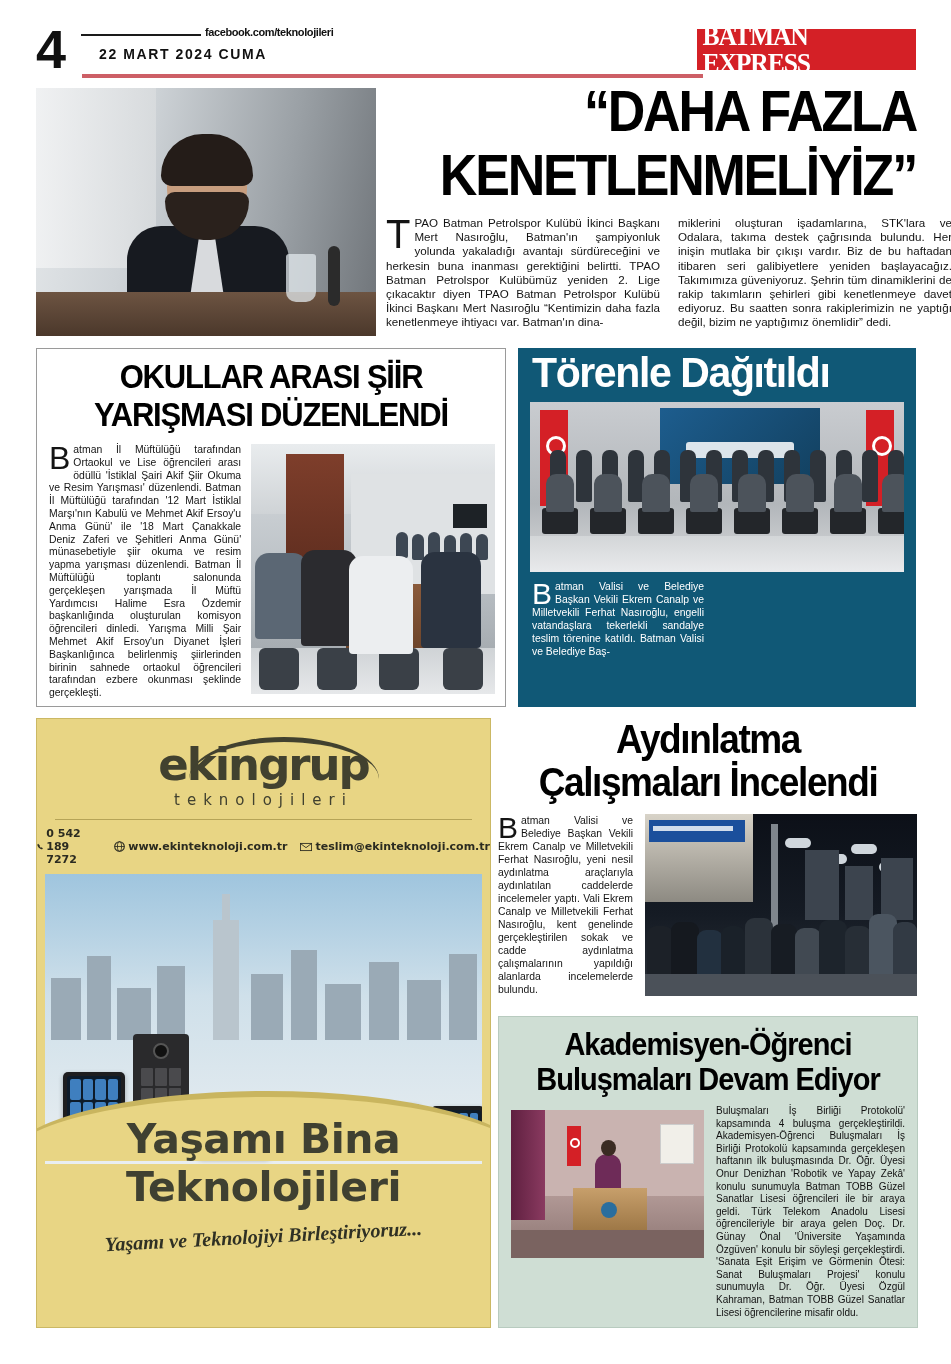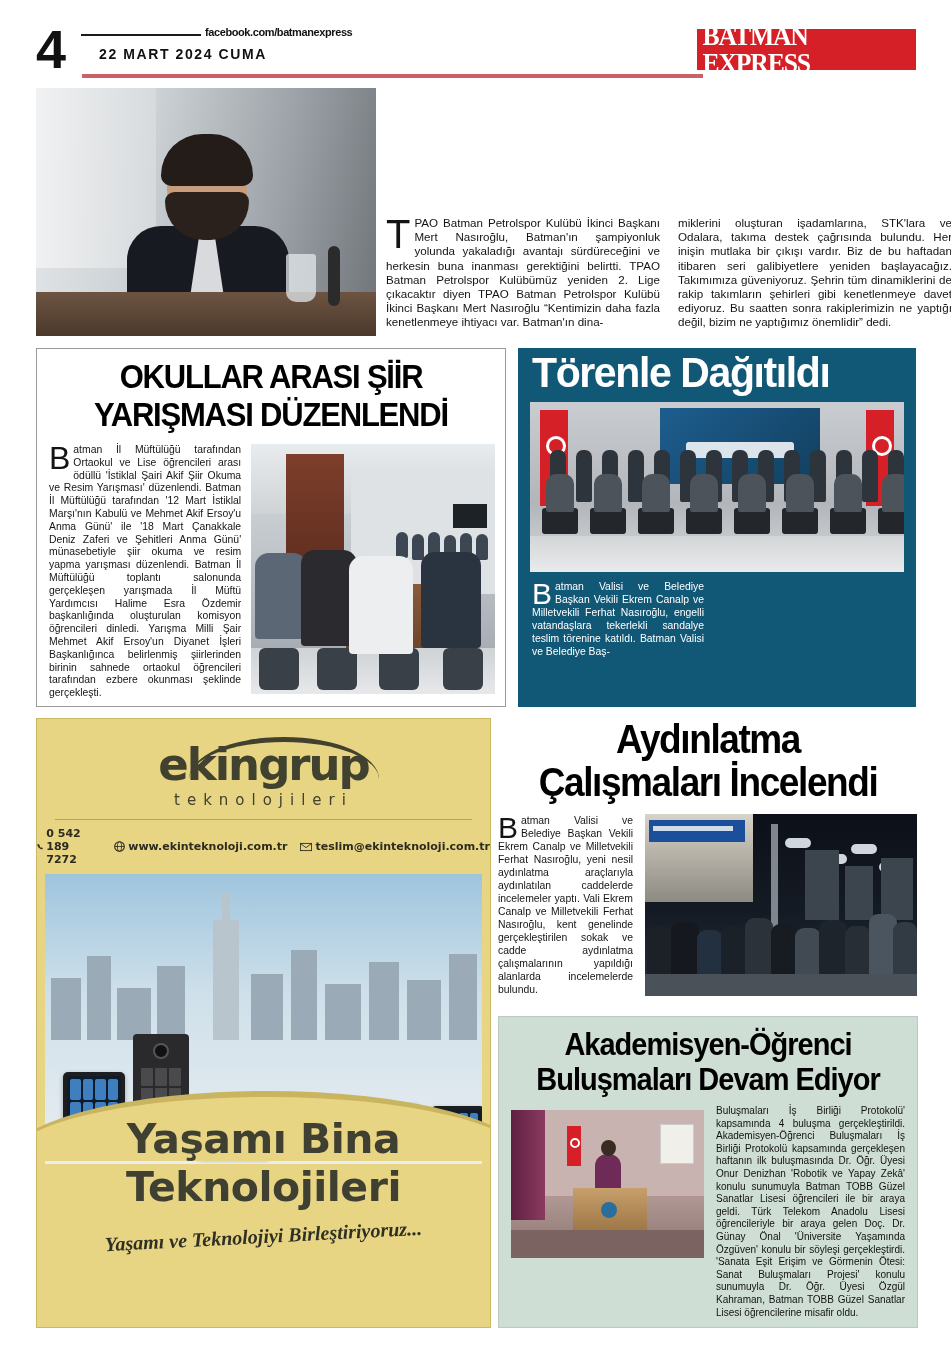--- a/index.html
+++ b/index.html
@@ -312,21 +312,21 @@
   .akad-col-right { width:193px; }
 </style>
 </head>
 <body>
 
 <div class="page">
 
   <div class="masthead">
     <div class="pagenum">4</div>
     <div class="mh-rule-top"></div>
-    <div class="mh-fb">facebook.com/batmanexpress</div>
+    <div class="mh-fb">facebook.com/teknolojileri</div>
     <div class="mh-date">22 MART 2024 CUMA</div>
     <div class="mh-rule-bottom"></div>
     <div class="logo-box">
       <span>BATMAN EXPRESS</span>
     </div>
   </div>
 
   <div class="lead">
     <div class="lead-photo">
       <div class="lp-wall"></div>
@@ -336,20 +336,24 @@
         <div class="lp-shirt"></div>
         <div class="lp-head"></div>
         <div class="lp-beard"></div>
         <div class="lp-hair"></div>
       </div>
       <div class="lp-table"></div>
       <div class="lp-glass"></div>
       <div class="lp-mic"></div>
     </div>
 
+    <div class="lead-head">
+      <span class="l1">“DAHA FAZLA</span>
+      <span class="l2">KENETLENMELİYİZ”</span>
+    </div>
 
     <div class="lead-body">
       <div class="lead-col">
         <p class="dropcap-lead">TPAO Batman Petrolspor Kulübü İkinci Başkanı Mert Nasıroğlu, Batman'ın şampiyonluk yolunda yakaladığı avantajı sürdüreceğini ve herkesin buna inanması gerektiğini belirtti. TPAO Batman Petrolspor Kulübümüz yeniden 2. Lige çıkacaktır diyen TPAO Batman Petrolspor Kulübü İkinci Başkanı Mert Nasıroğlu “Kentimizin daha fazla kenetlenmeye ihtiyacı var. Batman'ın dina-</p>
       </div>
       <div class="lead-col">
         <p>miklerini oluşturan işadamlarına, STK'lara ve Odalara, takıma destek çağrısında bulundu. Her inişin mutlaka bir çıkışı vardır. Biz de bu haftadan itibaren seri galibiyetlere yeniden başlayacağız. Takımımıza güveniyoruz. Şehrin tüm dinamiklerini de rakip takımların şehirleri gibi kenetlenmeye davet ediyoruz. Bu saatten sonra rakiplerimizin ne yaptığı değil,  bizim ne yaptığımız önemlidir” dedi.</p>
       </div>
     </div>
   </div>

